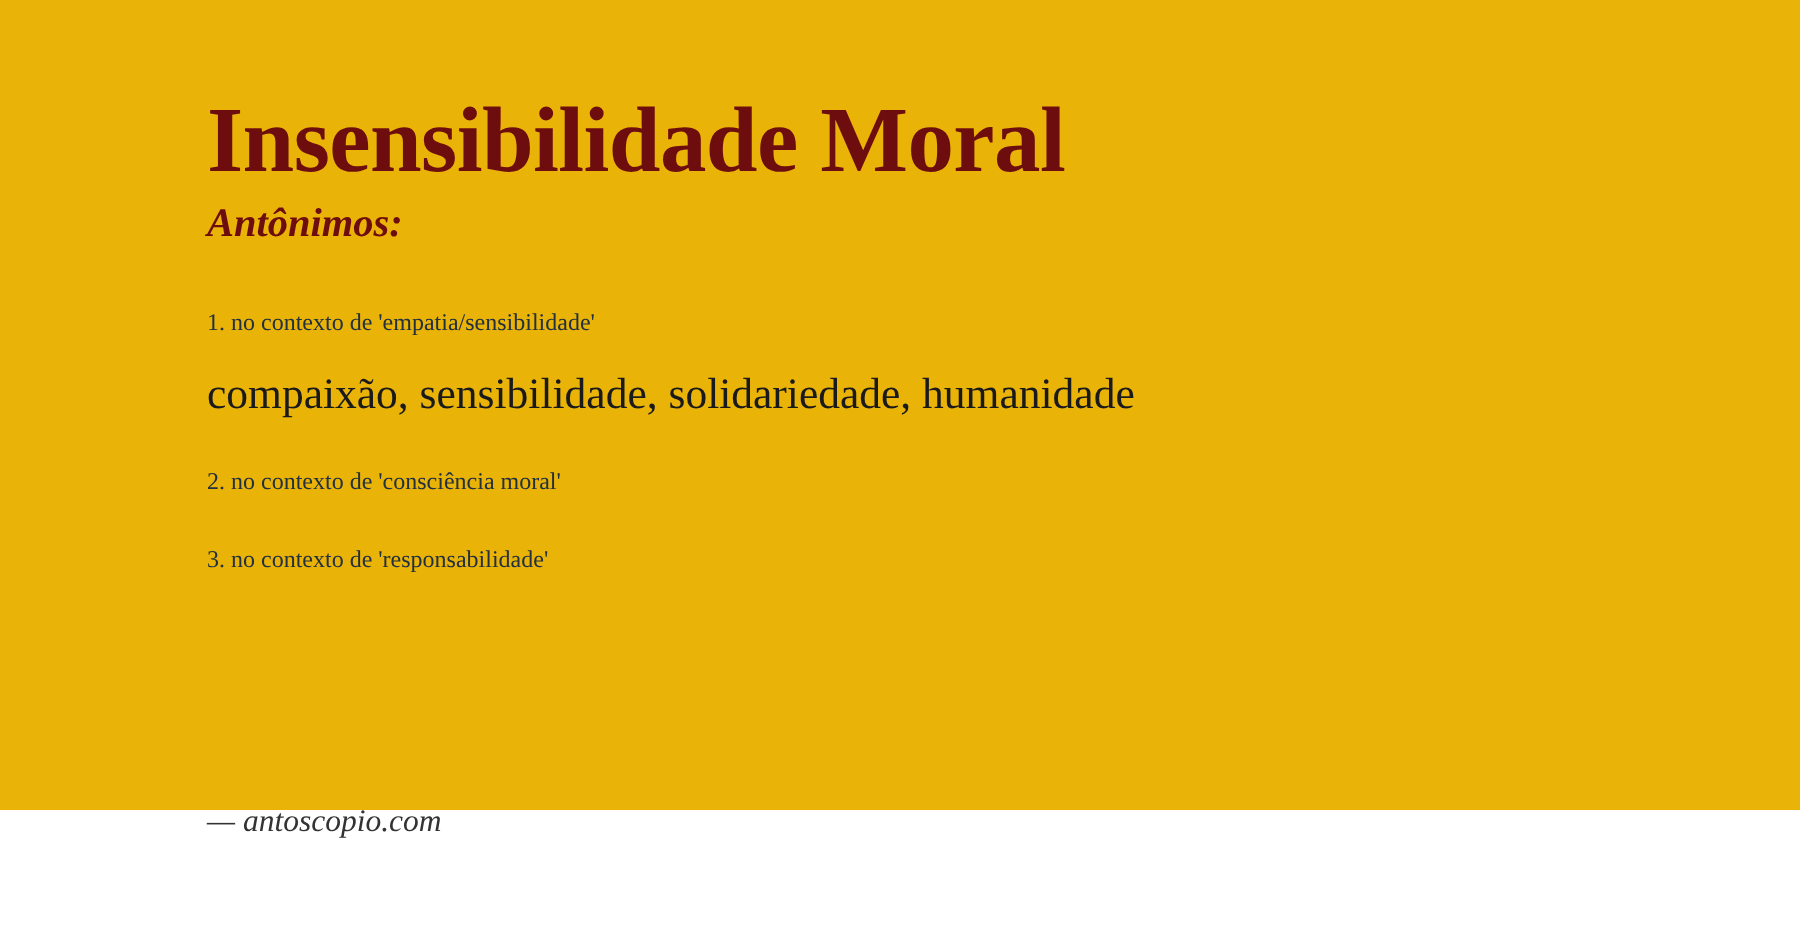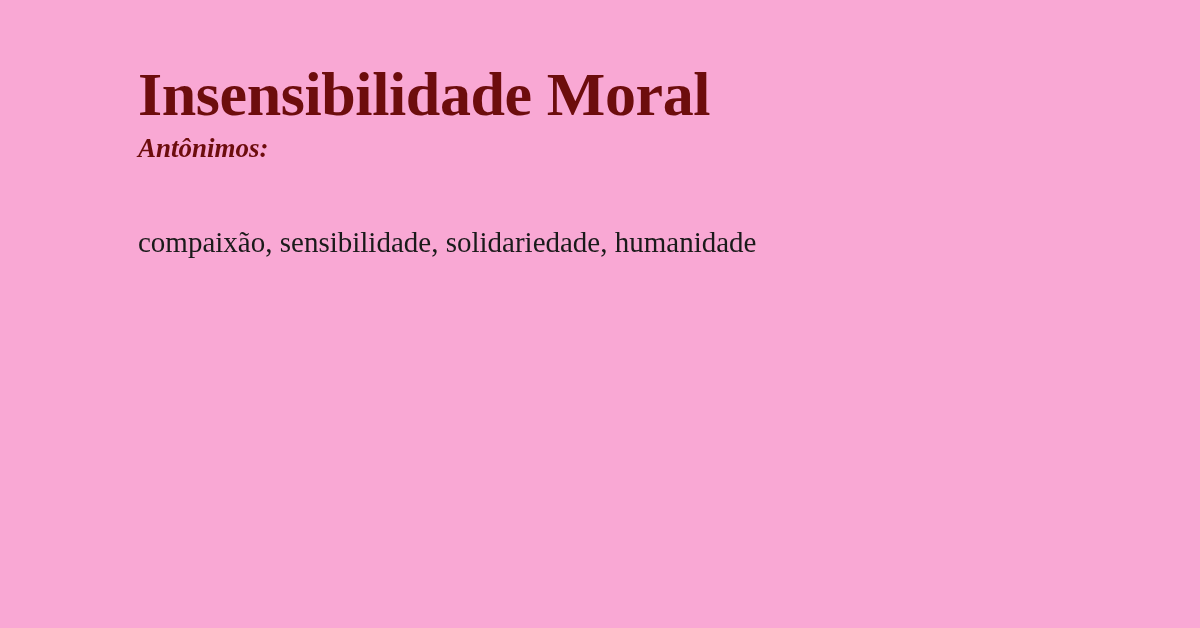--- a/index.html
+++ b/index.html
@@ -11,22 +11,22 @@
     width: 1200px;
     height: 628px;
     overflow: hidden;
     font-family: "Liberation Serif", "DejaVu Serif", serif;
     -webkit-font-smoothing: antialiased;
   }
 
   .card {
     position: relative;
     width: 1200px;
-    height: 628px;
-    background: #f9a8d4;
+    height: 540px;
+    background: #eab308;
     box-sizing: border-box;
     padding: 0 0 0 138px;
   }
 
   .title {
     position: absolute;
     left: 138px;
     top: 62px;
     margin: 0;
     font-family: "Liberation Serif", "DejaVu Serif", serif;
@@ -100,25 +100,29 @@
 
 <div class="card">
 
   <h1 class="title">Insensibilidade Moral</h1>
 
   <h2 class="subtitle">Antônimos:</h2>
 
   <div class="entries">
 
     <div class="entry">
+      <p class="entry-context">1. no contexto de 'empatia/sensibilidade'</p>
       <p class="entry-terms">compaixão, sensibilidade, solidariedade, humanidade</p>
     </div>
 
     <div class="entry">
+      <p class="entry-context">2. no contexto de 'consciência moral'</p>
     </div>
 
     <div class="entry">
+      <p class="entry-context">3. no contexto de 'responsabilidade'</p>
     </div>
 
   </div>
 
+  <p class="footer">— antoscopio.com</p>
 
 </div>
 
 </body></html>

